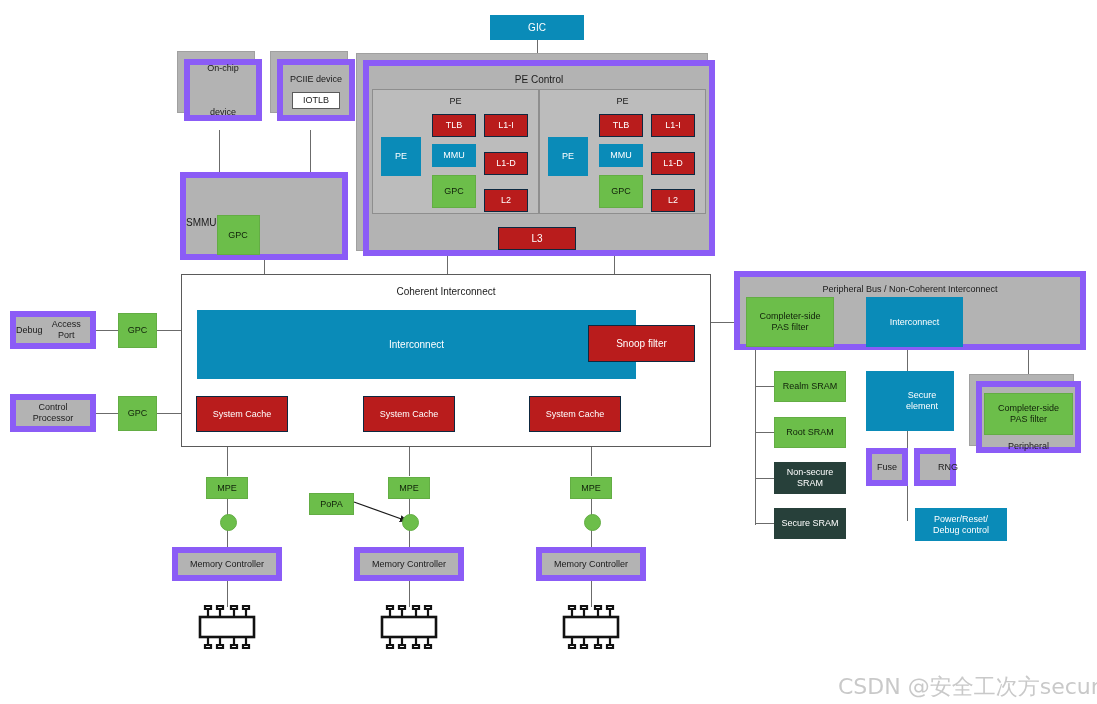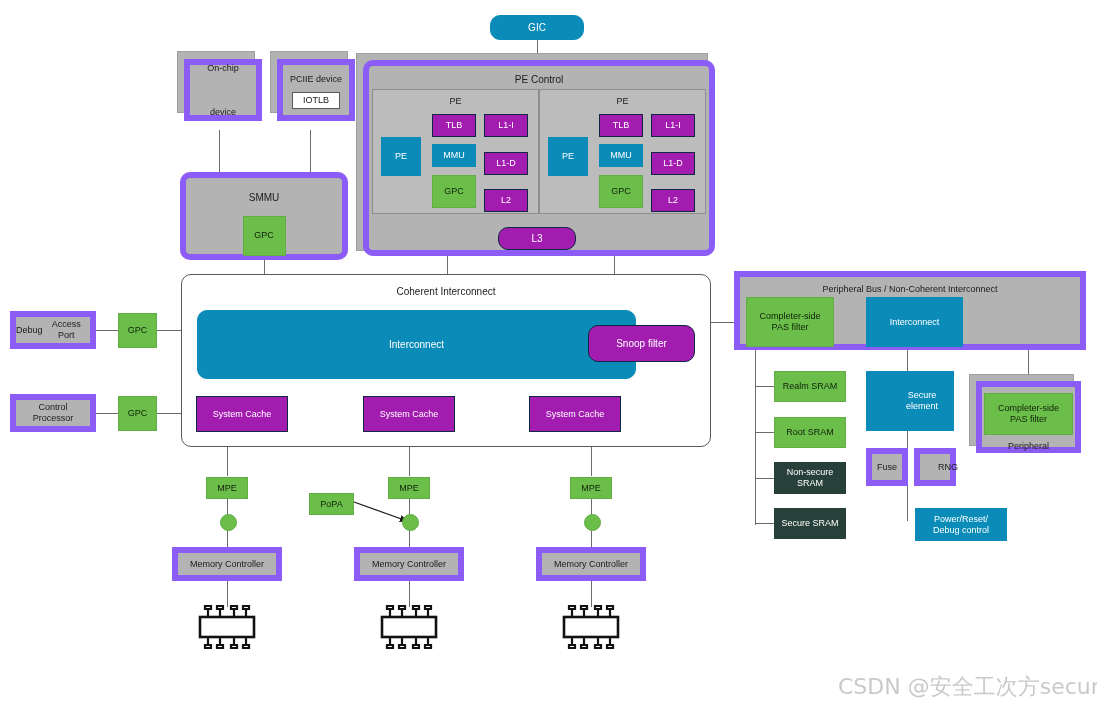--- a/index.html
+++ b/index.html
@@ -7,21 +7,21 @@
   #stage{position:relative;width:1097px;height:704px;background:#fff;}
 
   .box{position:absolute;box-sizing:border-box;display:flex;align-items:center;
        justify-content:center;text-align:center;line-height:1.18;}
 
   
   .grey   {background:#b3b3b3;color:#1a1a1a;border:6px solid #8b5cf6;}
   .grey2  {background:#bcbcbc;color:#1a1a1a;border:1px solid #a8a8a8;}
   .green  {background:#6cbe4a;color:#10210a;border:1px solid #63ad44;}
   .teal   {background:#0a8bb8;color:#ffffff;border:1px solid #0a8bb8;}
-  .navy   {background:#a21caf;color:#ffffff;border:1px solid #0d2840;}
+  .navy   {background:#b91c1c;color:#ffffff;border:1px solid #0d2840;}
   .dgreen {background:#27403a;color:#ffffff;border:1px solid #27403a;}
   .white  {background:#ffffff;color:#1a1a1a;border:1px solid #5a5a5a;}
 
   .line{position:absolute;background:#6b6b6b;}
   .hline{height:1px;}
   .vline{width:1px;}
 
   .dot{position:absolute;width:15px;height:15px;border-radius:50%;
        background:#6cbe4a;border:1px solid #63ad44;}
 
@@ -29,21 +29,21 @@
 
   .chip{position:absolute;}
 
   .wm{position:absolute;color:#c9c9c9;font-size:22px;white-space:nowrap;
       font-family:"DejaVu Sans",sans-serif;}
 
   .keybox{position:absolute;background:#ffffff;border:1px solid #6b6b6b;box-sizing:border-box;}
   .keyrow{position:absolute;display:flex;align-items:center;justify-content:center;
           font-size:7.5px;box-sizing:border-box;}
   .keyttl{position:absolute;width:100%;text-align:center;font-size:9px;color:#1a1a1a;} .t9{font-size:9px;}
-  .t10{font-size:10px;border-radius:10px;}
+  .t10{font-size:10px;}
 </style>
 </head>
 <body>
 
 <div id="stage">
 
   <div class="line vline" style="left:537px;top:40px;height:20px;"></div>
 
   <div class="line vline" style="left:219px;top:130px;height:42px;"></div>
 
@@ -97,21 +97,21 @@
   </div>
 
   <div class="shadow" style="left:270px;top:51px;width:78px;height:62px;"></div>
   <div class="box grey t9" style="left:277px;top:59px;width:78px;height:62px;flex-direction:column;justify-content:flex-start;padding-top:9px;">
     <span>PCIIE device</span>
     <span class="box white t9" style="position:relative;left:0;top:7px;width:48px;height:17px;">
       <span>IOTLB</span>
     </span>
   </div>
 
-  <div class="box grey t10" style="left:180px;top:172px;width:168px;height:88px;flex-direction:column;justify-content:flex-start;padding-top:14px;">
+  <div class="box grey t10" style="left:180px;top:172px;width:168px;height:88px;flex-direction:row;justify-content:flex-start;padding-top:14px;">
     <span>SMMU</span>
     <span class="box green t9" style="position:relative;top:12px;width:43px;height:40px;">
       <span>GPC</span>
     </span>
   </div>
 
   <div class="shadow" style="left:356px;top:53px;width:352px;height:198px;"></div>
   <div class="box grey t10" style="left:363px;top:60px;width:352px;height:196px;flex-direction:column;justify-content:flex-start;padding-top:8px;">
     <span>PE Control</span>
   </div>

